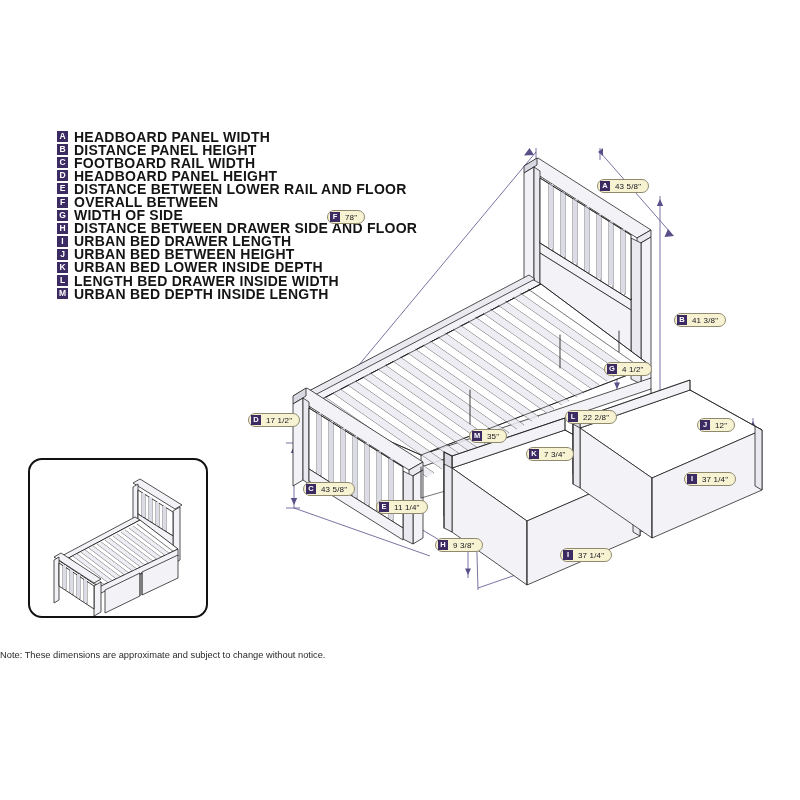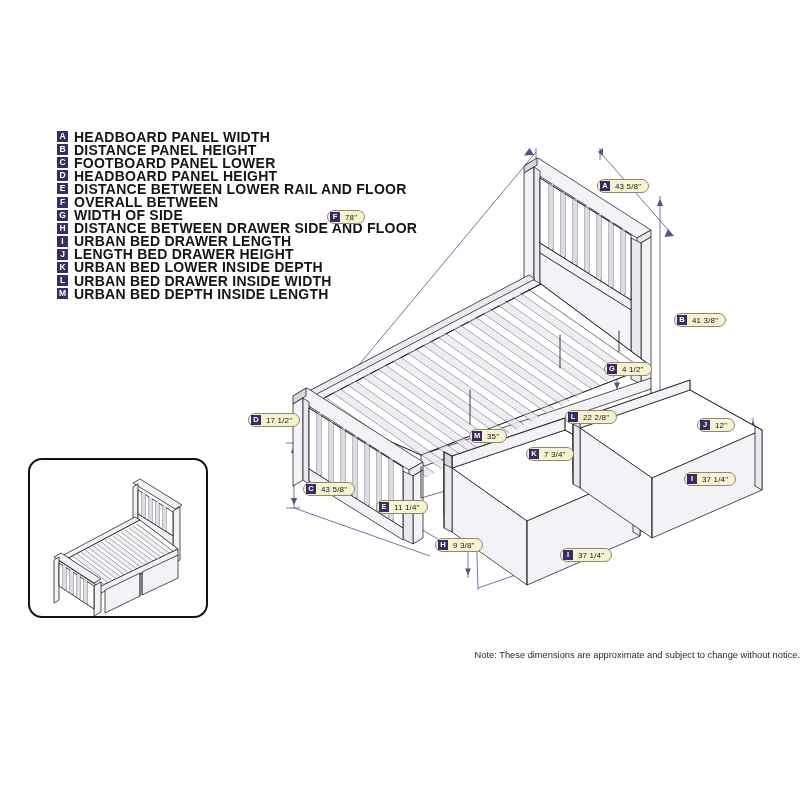--- a/index.html
+++ b/index.html
@@ -77,21 +77,21 @@
     border:2.5px solid #111111;
     border-radius:14px;
     box-sizing:border-box;
     background:#ffffff;
     overflow:hidden;
   }
 
   
   #note{
     position:absolute;left:0;top:650px;width:800px;
-    text-align:right;
+    text-align:left;
     font-size:9.3px;
     color:#2a2a2a;
     font-family:"Liberation Sans", sans-serif;
   }
 
   svg{display:block;}
   .ln{fill:none;stroke:#1a1a1a;stroke-width:0.85;stroke-linejoin:round;stroke-linecap:round;}
   .lnt{fill:none;stroke:#1a1a1a;stroke-width:0.6;}
   .fillw{fill:#ffffff;stroke:#1a1a1a;stroke-width:0.85;stroke-linejoin:round;}
   .fillg{fill:#e9e9ef;stroke:#1a1a1a;stroke-width:0.75;stroke-linejoin:round;}
@@ -372,21 +372,21 @@
     <div class="legend-row">
       <span class="legend-badge">A</span>
       <span class="legend-text">HEADBOARD PANEL WIDTH</span>
     </div>
     <div class="legend-row">
       <span class="legend-badge">B</span>
       <span class="legend-text">DISTANCE PANEL HEIGHT</span>
     </div>
     <div class="legend-row">
       <span class="legend-badge">C</span>
-      <span class="legend-text">FOOTBOARD PANEL LOWER</span>
+      <span class="legend-text">FOOTBOARD RAIL WIDTH</span>
     </div>
     <div class="legend-row">
       <span class="legend-badge">D</span>
       <span class="legend-text">HEADBOARD PANEL HEIGHT</span>
     </div>
     <div class="legend-row">
       <span class="legend-badge">E</span>
       <span class="legend-text">DISTANCE BETWEEN LOWER RAIL AND FLOOR</span>
     </div>
     <div class="legend-row">
@@ -400,29 +400,29 @@
     <div class="legend-row">
       <span class="legend-badge">H</span>
       <span class="legend-text">DISTANCE BETWEEN DRAWER SIDE AND FLOOR</span>
     </div>
     <div class="legend-row">
       <span class="legend-badge">I</span>
       <span class="legend-text">URBAN BED DRAWER LENGTH</span>
     </div>
     <div class="legend-row">
       <span class="legend-badge">J</span>
-      <span class="legend-text">LENGTH BED DRAWER HEIGHT</span>
+      <span class="legend-text">URBAN BED BETWEEN HEIGHT</span>
     </div>
     <div class="legend-row">
       <span class="legend-badge">K</span>
       <span class="legend-text">URBAN BED LOWER INSIDE DEPTH</span>
     </div>
     <div class="legend-row">
       <span class="legend-badge">L</span>
-      <span class="legend-text">URBAN BED DRAWER INSIDE WIDTH</span>
+      <span class="legend-text">LENGTH BED DRAWER INSIDE WIDTH</span>
     </div>
     <div class="legend-row">
       <span class="legend-badge">M</span>
       <span class="legend-text">URBAN BED DEPTH INSIDE LENGTH</span>
     </div>
   </div>
 
   <div class="callout" style="left:327px;top:210px;">
     <span class="cb">F</span>
     <span class="cv">78"</span>

